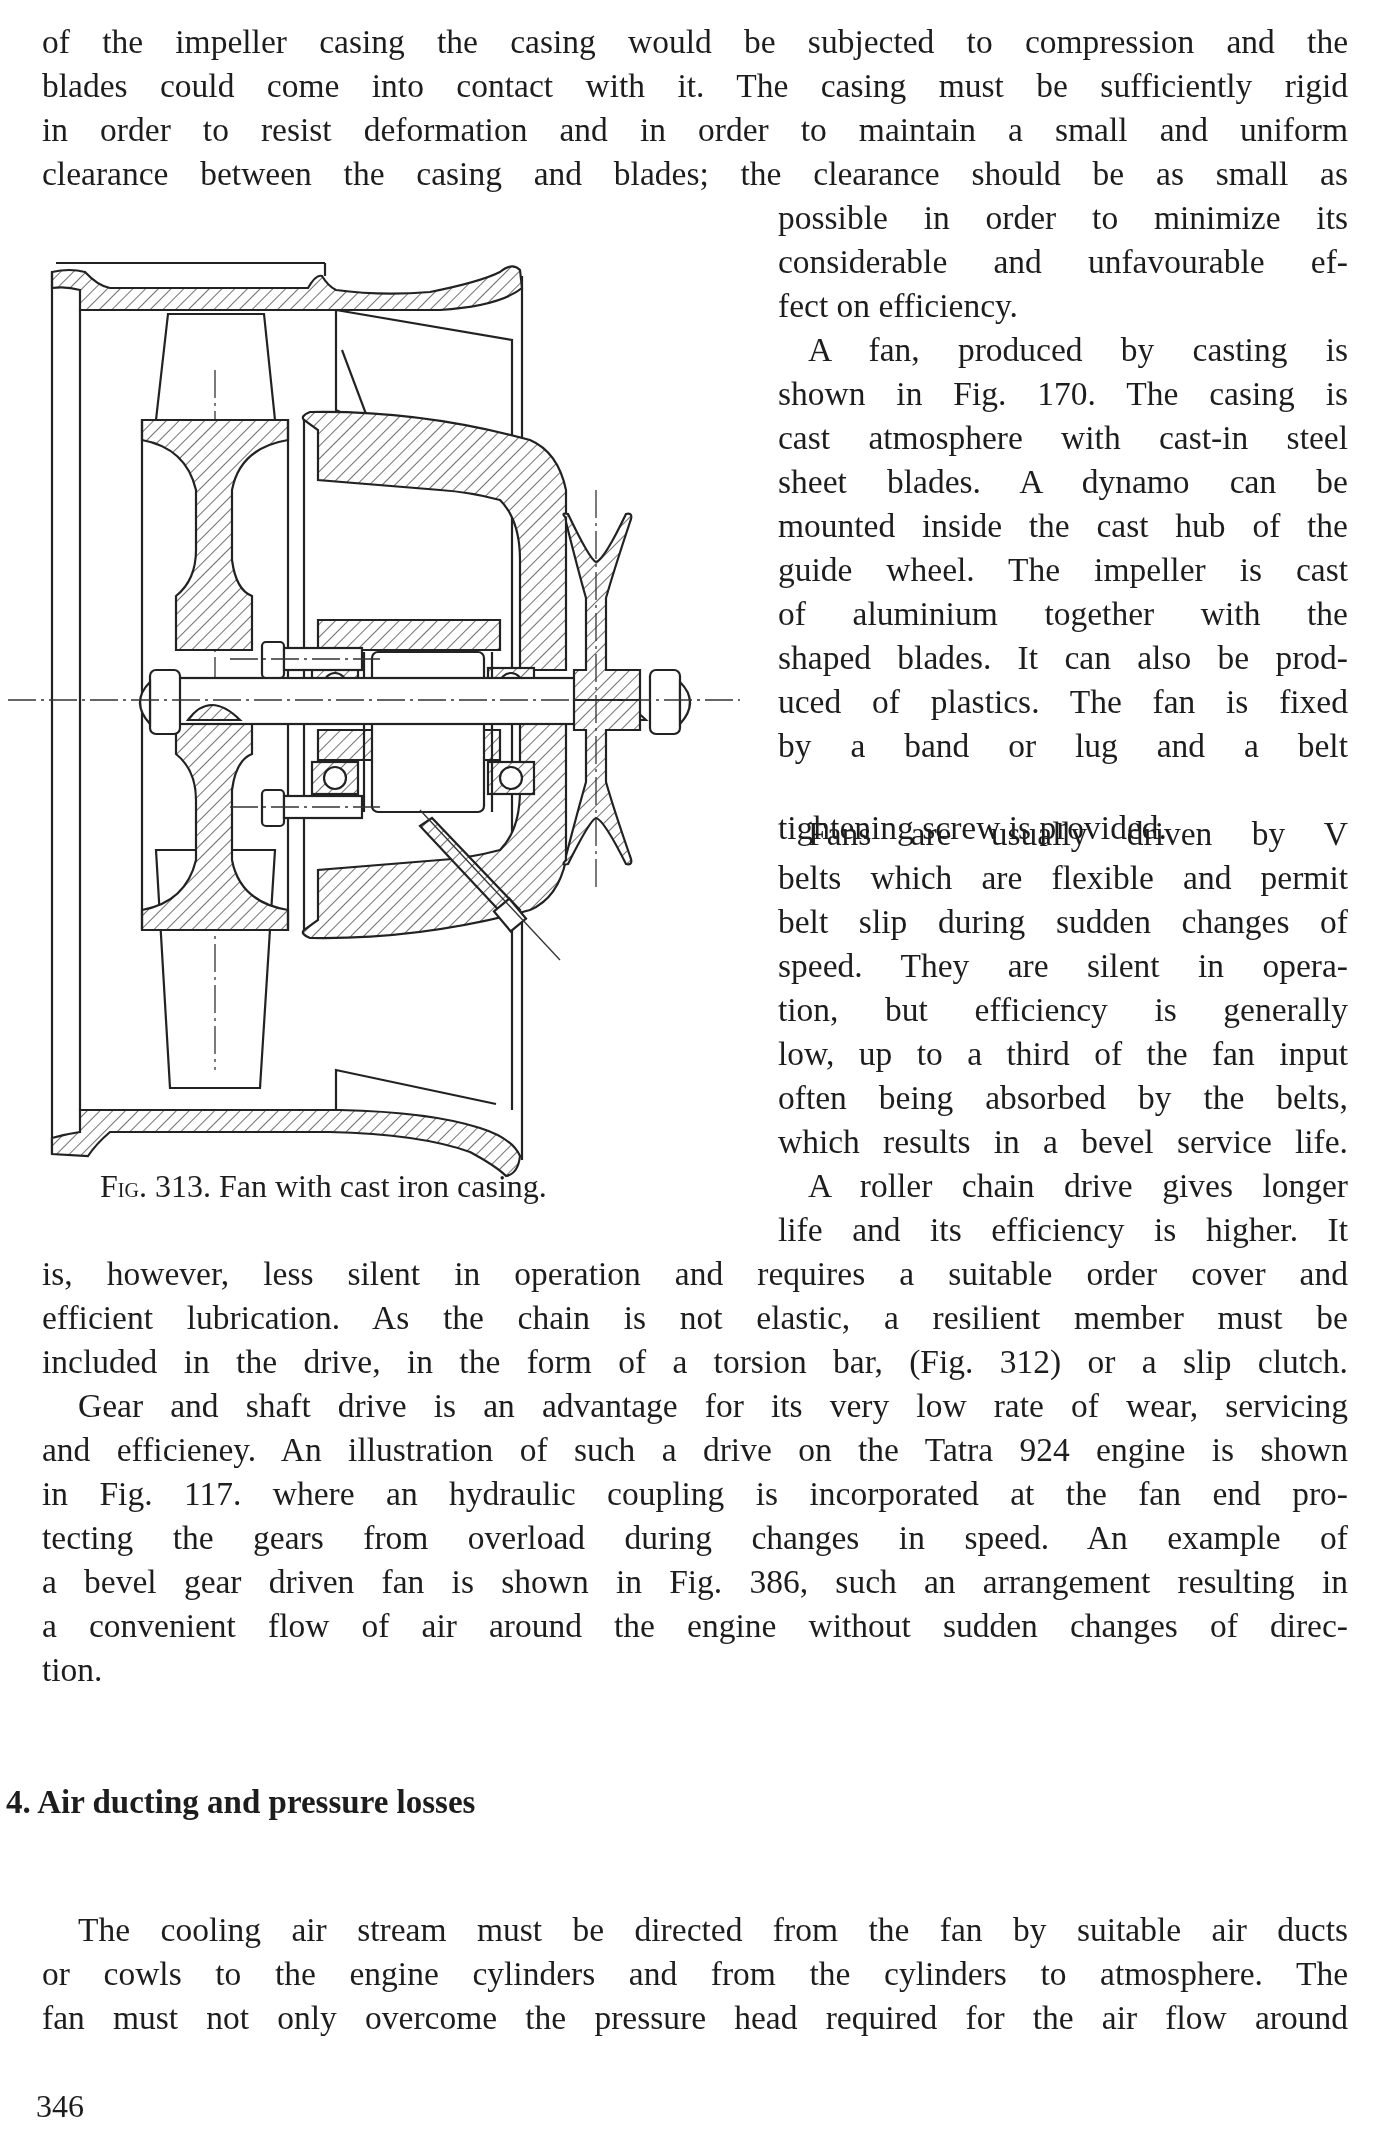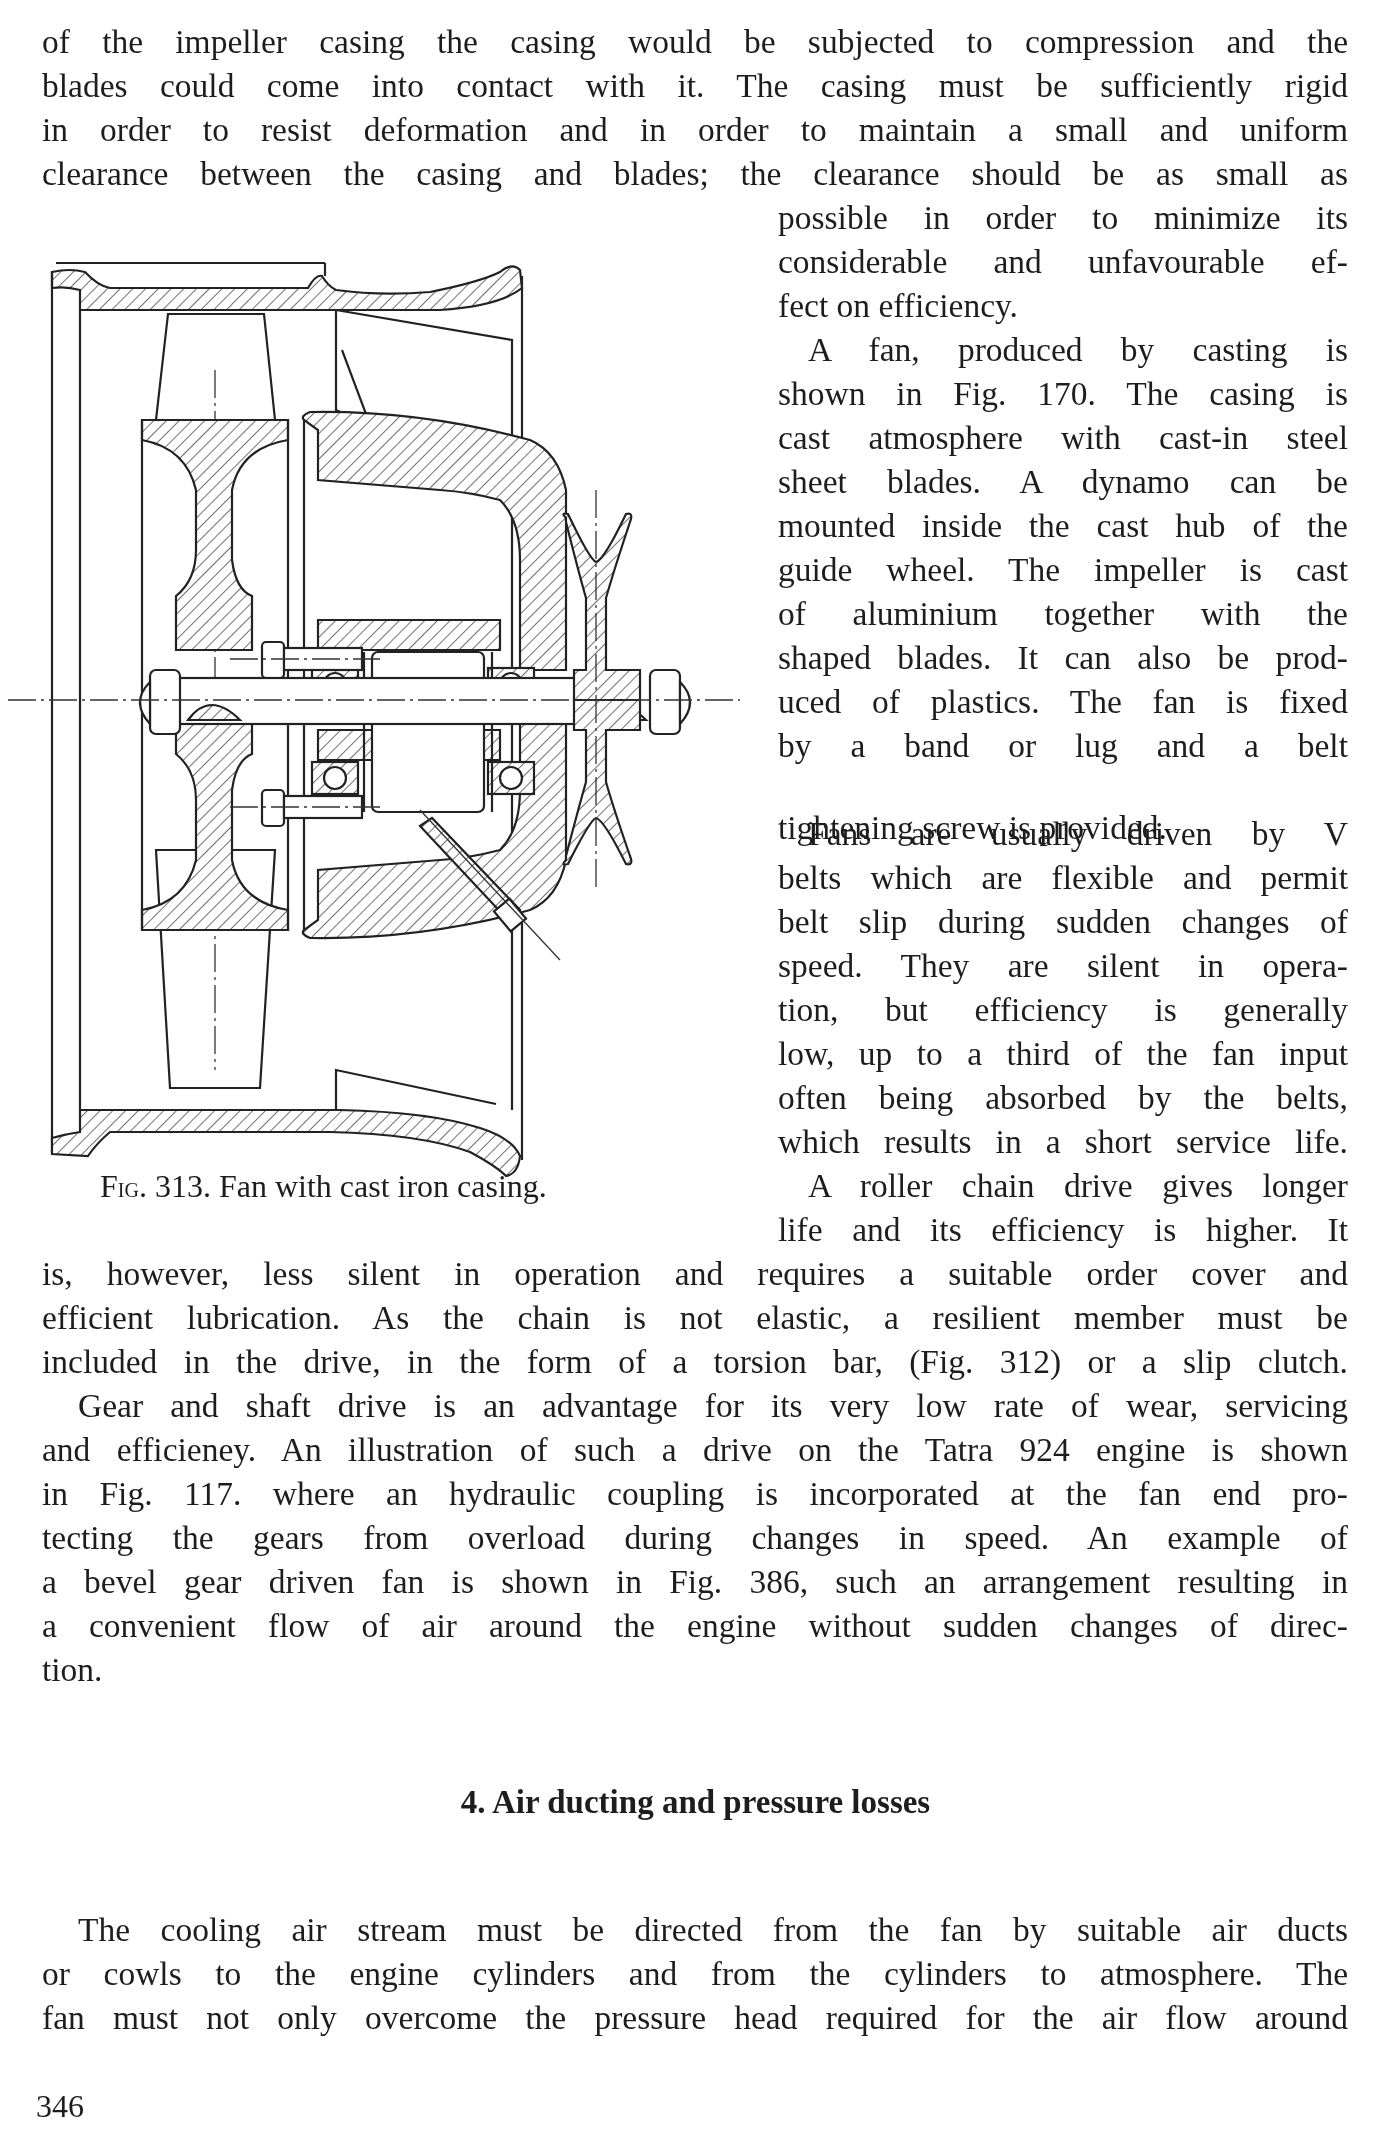--- a/index.html
+++ b/index.html
@@ -8,21 +8,21 @@
   .line { position: absolute; font-size: 33.5px; line-height: 40px; white-space: nowrap;
           text-align: justify; text-align-last: justify; height: 40px; }
   .line.last { text-align-last: left; }
   .full { left: 42px; width: 1306px; }
   .col  { left: 778px; width: 570px; }
   .col.indent { left: 808px; width: 540px; }
   .full.indent { left: 78px; width: 1270px; }
   .caption { position: absolute; left: 100px; width: 560px; top: 1166px; font-size: 32px;
              line-height: 40px; white-space: nowrap; }
   .caption .sc { font-size: 20px; }
-  .heading { position: absolute; left: 0; width: 1385px; text-align: center; top: 1782px;
+  .heading { position: absolute; left: 0; width: 1385px; top: 1782px;
              font-size: 33px; font-weight: bold; line-height: 40px; }
   .heading span { display: inline-block; padding-left: 6px; }
   .pageno { position: absolute; left: 36px; top: 2086px; font-size: 32px; line-height: 40px; }
   #figure { position: absolute; left: 0; top: 230px; width: 760px; height: 960px; }
   .stroke { stroke: #222; stroke-width: 2.2; fill: none; }
   .thin { stroke: #333; stroke-width: 1.3; fill: none; }
   .hatch { fill: url(#hatch); stroke: #222; stroke-width: 2.2; }
   .center { stroke: #333; stroke-width: 1.3; stroke-dasharray: 28 5 3 5; fill: none; }
   .white { fill: #fff; stroke: #222; stroke-width: 2.2; }
 </style>
@@ -48,21 +48,21 @@
 <div class="line col" style="top:682px">uced of plastics. The fan is fixed</div>
 <div class="line col" style="top:726px">by a band or lug and a belt</div>
 <div class="line col last" style="top:808px">tightening screw is provided.</div>
 <div class="line col indent" style="top:814px">Fans are usually driven by V</div>
 <div class="line col" style="top:858px">belts which are flexible and permit</div>
 <div class="line col" style="top:902px">belt slip during sudden changes of</div>
 <div class="line col" style="top:946px">speed. They are silent in opera-</div>
 <div class="line col" style="top:990px">tion, but efficiency is generally</div>
 <div class="line col" style="top:1034px">low, up to a third of the fan input</div>
 <div class="line col" style="top:1078px">often being absorbed by the belts,</div>
-<div class="line col" style="top:1122px">which results in a short service life.</div>
+<div class="line col" style="top:1122px">which results in a bevel service life.</div>
 <div class="line col indent" style="top:1166px">A roller chain drive gives longer</div>
 <div class="line col" style="top:1210px">life and its efficiency is higher. It</div>
 
 <div class="line full" style="top:1254px">is, however, less silent in operation and requires a suitable order cover and</div>
 <div class="line full" style="top:1298px">efficient lubrication. As the chain is not elastic, a resilient member must be</div>
 <div class="line full" style="top:1342px">included in the drive, in the form of a torsion bar, (Fig. 312) or a slip clutch.</div>
 <div class="line full indent" style="top:1386px">Gear and shaft drive is an advantage for its very low rate of wear, servicing</div>
 <div class="line full" style="top:1430px">and efficieney. An illustration of such a drive on the Tatra 924 engine is shown</div>
 <div class="line full" style="top:1474px">in Fig. 117. where an hydraulic coupling is incorporated at the fan end pro-</div>
 <div class="line full" style="top:1518px">tecting the gears from overload during changes in speed. An example of</div>

